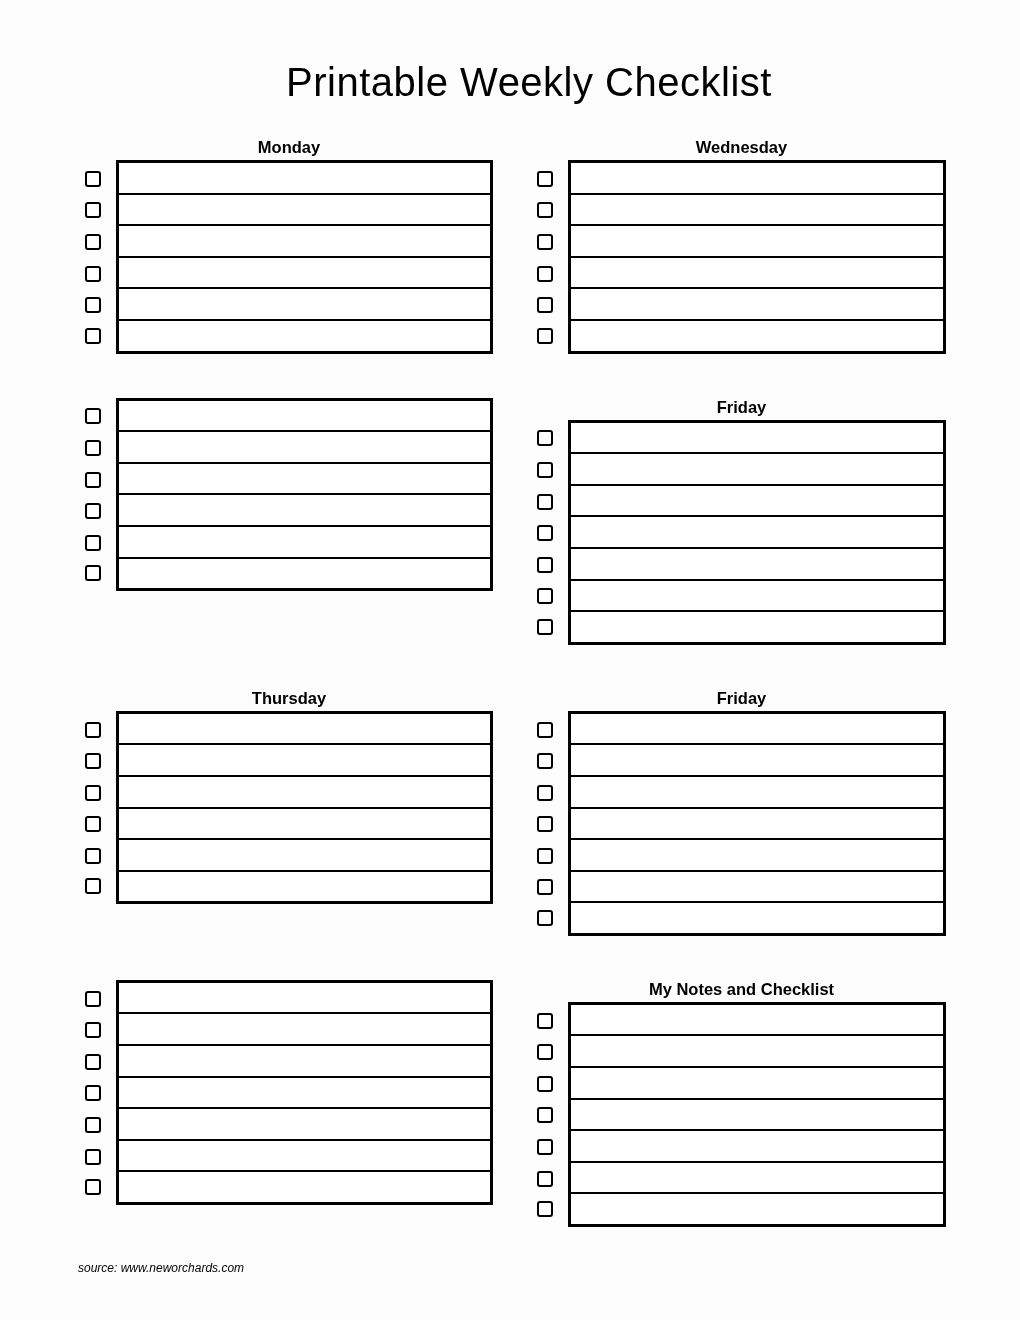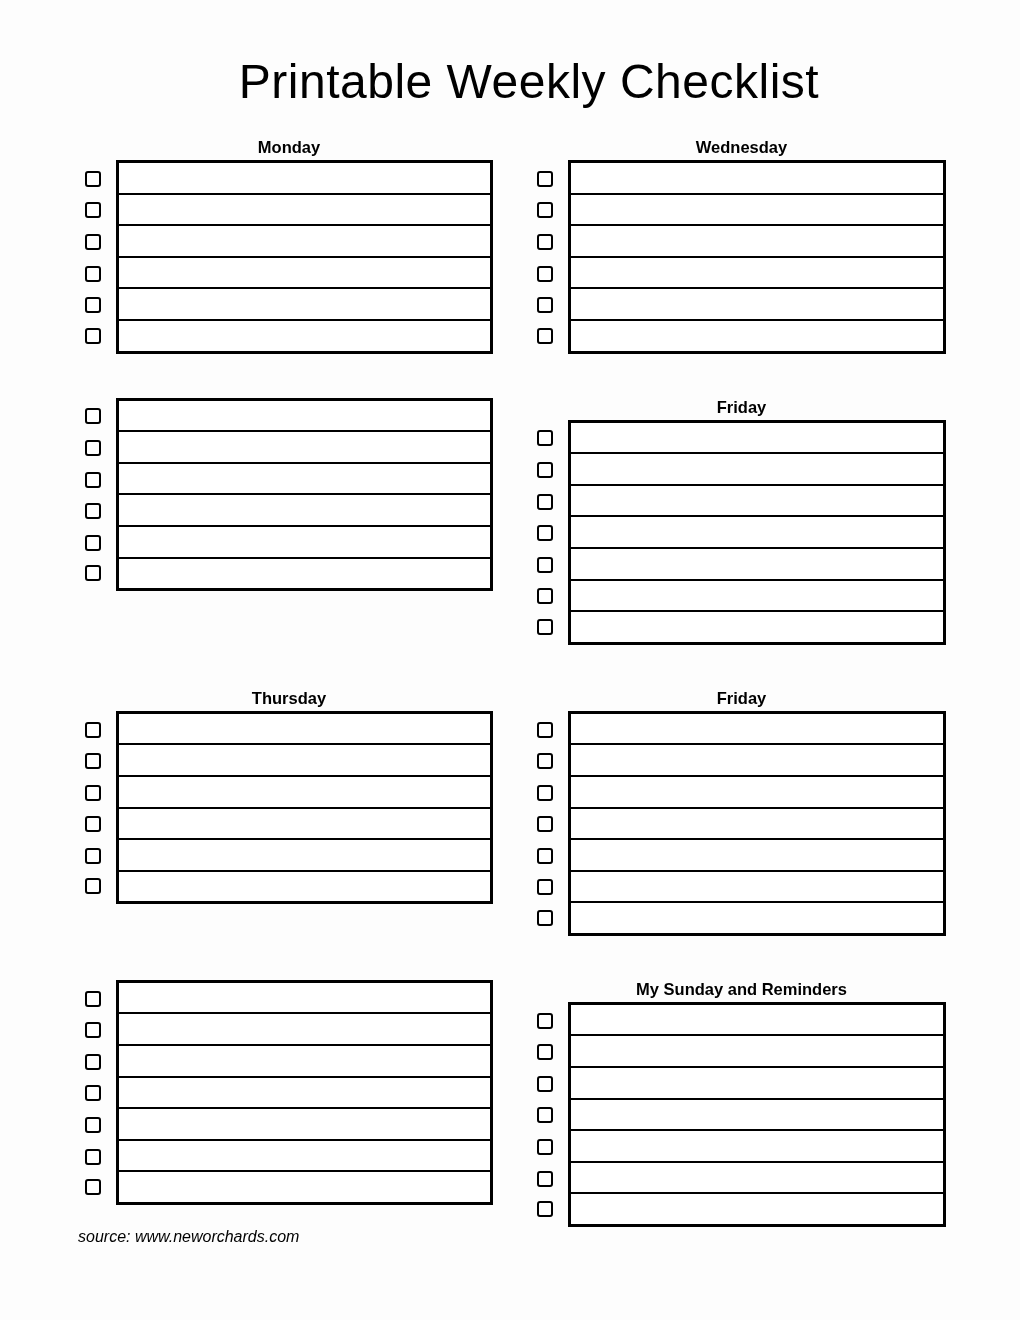--- a/index.html
+++ b/index.html
@@ -12,21 +12,21 @@
     color: #000;
   }
   .sheet {
     width: 1020px;
     height: 1320px;
     position: relative;
     padding-top: 57px;
   }
   .main-title {
     text-align: center;
-    font-size: 48px;
+    font-size: 40px;
     font-weight: 400;
     letter-spacing: 0.5px;
     line-height: 50px;
     margin-bottom: 31px;
     margin-left: 38px;
   }
   .sheet-grid {
     display: grid;
     grid-template-columns: 408px 409px;
     column-gap: 44px;
@@ -77,23 +77,23 @@
     height: 31.6px;
     box-sizing: border-box;
     border-bottom: 2px solid #000;
     background: #fff;
   }
   .t-row:last-child {
     height: 29.6px;
     border-bottom: none;
   }
   .source-line {
-    margin-top: 0;
+    margin-top: 32px;
     padding-left: 78px;
-    font-size: 16px;
+    font-size: 12px;
     font-style: italic;
     line-height: 19px;
   }
 </style>
 </head>
 <body>
 
 <div class="sheet">
 
   <h1 class="main-title">Printable Weekly Checklist</h1>
@@ -342,21 +342,21 @@
             <div class="t-row"></div>
             <div class="t-row"></div>
             <div class="t-row"></div>
             <div class="t-row"></div>
             <div class="t-row"></div>
           </div>
       </div>
     </section>
 
     <section class="day">
-      <h2 class="day-title">My Sunday and Reminders</h2>
+      <h2 class="day-title">My Notes and Checklist</h2>
       <div class="day-body">
         <div class="checkbox-col">
             <div class="checkbox-cell">
               <span class="checkbox"></span>
             </div>
             <div class="checkbox-cell">
               <span class="checkbox"></span>
             </div>
             <div class="checkbox-cell">
               <span class="checkbox"></span>

